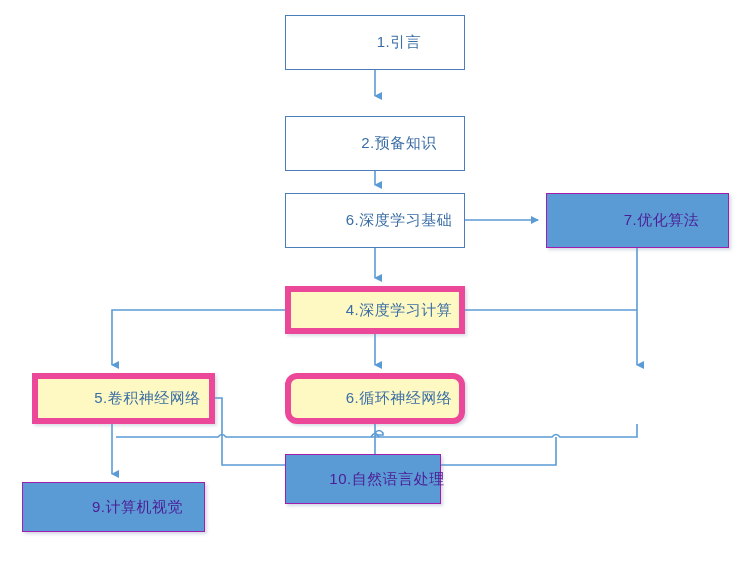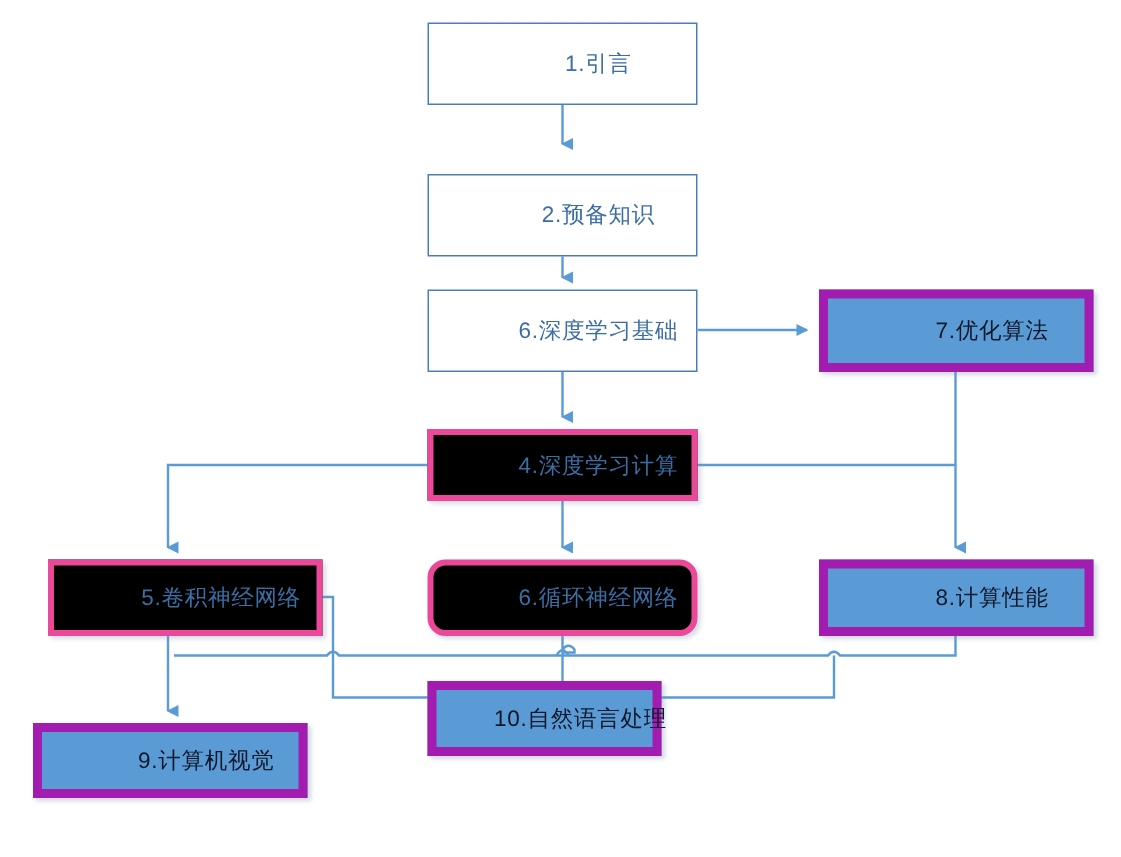--- a/index.html
+++ b/index.html
@@ -36,29 +36,29 @@
     white-space: nowrap;
     z-index: 5;
     padding-left: 48px;
   }
   .node.outline {
     background: #ffffff;
     border: 1px solid #4a7ebb;
     color: #3b6ea5;
   }
   .node.light {
-    background: #000000;
-    border: 4px solid #ec4899;
+    background: #fef9c3;
+    border: 6px solid #ec4899;
     color: #3b6ea5;
     box-shadow: 2px 2px 3px rgba(130,150,175,0.30);
   }
   .node.solid {
     background: #5b9bd5;
-    border: 6px solid #a21caf;
-    color: #0f172a;
+    border: 1px solid #a21caf;
+    color: #4c1d95;
     box-shadow: 2px 2px 3px rgba(130,150,175,0.35);
   }
 </style>
 </head>
 <body>
 
 <div id="canvas">
 
   <svg id="edge-layer" viewBox="0 0 747 571" xmlns="http://www.w3.org/2000/svg">
     <defs>
@@ -133,23 +133,20 @@
   </div>
 
   <div class="node light" style="left:285px; top:373px; width:180px; height:51px;border-radius:12px;">
     <span>6.循环神经网络</span>
   </div>
 
   <div class="node solid" style="left:546px; top:193px; width:183px; height:55px;">
     <span>7.优化算法</span>
   </div>
 
-  <div class="node solid" style="left:546px; top:373px; width:183px; height:51px;">
-    <span>8.计算性能</span>
-  </div>
 
   <div class="node solid" style="left:22px; top:482px; width:183px; height:50px;">
     <span>9.计算机视觉</span>
   </div>
 
   <div class="node solid" style="left:285px; top:454px; width:156px; height:50px;">
     <span>10.自然语言处理</span>
   </div>
 
 </div>

